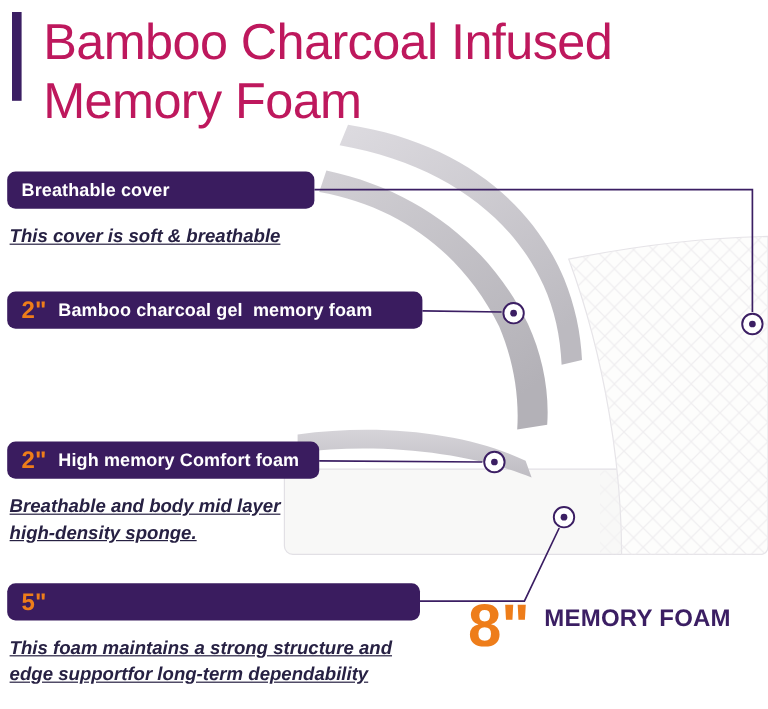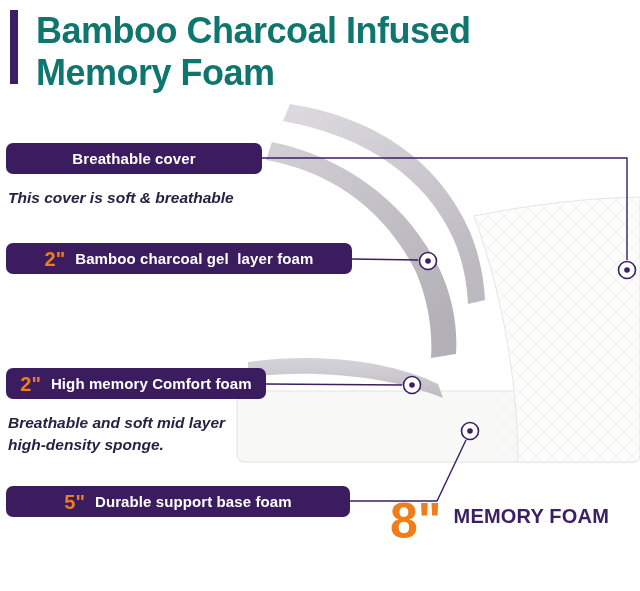--- a/index.html
+++ b/index.html
@@ -4,34 +4,34 @@
 <style>
   html,body{margin:0;padding:0;background:#fff;}
   .stage{
     position:relative;width:640px;height:591px;background:#ffffff;
     font-family:"Liberation Sans",sans-serif;overflow:hidden;
   }
   .art{position:absolute;left:0;top:0;z-index:1;}
   
   .title-block{position:absolute;left:10px;top:10px;z-index:3;display:flex;gap:18px;}
   .title-bar{width:8px;height:74px;background:#3b1e63;}
-  .title-text{color:#0f766e;font-size:36px;font-weight:bold;line-height:1.17;letter-spacing:-0.5px;}
+  .title-text{color:#be185d;font-size:42px;font-weight:normal;line-height:1.17;letter-spacing:-0.5px;}
   
   .callout{position:absolute;left:6px;z-index:3;}
   .c1{top:143px}.c2{top:243px}.c3{top:368px}.c4{top:486px}
   .pill{
     display:flex;align-items:center;gap:10px;background:#3a1c5f;color:#ffffff;
-    height:31px;border-radius:7px;padding:0 12px;box-sizing:border-box;justify-content:center;
+    height:31px;border-radius:7px;padding:0 12px;box-sizing:border-box;
   }
   .c1 .pill{width:256px}.c2 .pill{width:346px}.c3 .pill{width:260px}.c4 .pill{width:344px}
   .size{color:#ee7d1a;font-size:20px;font-weight:bold;line-height:1;}
   .plabel{font-size:15px;font-weight:bold;white-space:pre;letter-spacing:0.1px;}
   .desc{
     margin:13px 0 0 2px;font-size:15.5px;font-weight:bold;font-style:italic;
-    color:#272143;line-height:1.42;white-space:pre-line;
+    color:#272143;line-height:1.42;white-space:pre-line;text-decoration:underline;
   }
   
   .badge{position:absolute;left:390px;top:496px;display:flex;gap:12px;z-index:3;}
   .badge-size{color:#ee7d1a;font-size:50px;font-weight:bold;line-height:1;}
   .badge-text{color:#3b1e63;font-weight:bold;font-size:20px;line-height:1.3;padding-top:7px;letter-spacing:0.2px;}
 </style>
 </head>
 <body>
 
 <div class="stage">
@@ -101,38 +101,39 @@
   <div class="callout c1">
     <div class="pill">
       <span class="plabel">Breathable cover</span>
     </div>
     <p class="desc">This cover is soft &amp; breathable</p>
   </div>
 
   <div class="callout c2">
     <div class="pill">
       <span class="size">2"</span>
-      <span class="plabel">Bamboo charcoal gel  layer foam</span>
+      <span class="plabel">Bamboo charcoal gel  memory foam</span>
     </div>
   </div>
 
   <div class="callout c3">
     <div class="pill">
       <span class="size">2"</span>
       <span class="plabel">High memory Comfort foam</span>
     </div>
-    <p class="desc">Breathable and soft mid layer
+    <p class="desc">Breathable and body mid layer
 high-density sponge.</p>
   </div>
 
   <div class="callout c4">
     <div class="pill">
       <span class="size">5"</span>
-      <span class="plabel">Durable support base foam</span>
     </div>
+    <p class="desc">This foam maintains a strong structure and
+edge supportfor long-term dependability</p>
   </div>
 
   <div class="badge">
     <span class="badge-size">8"</span>
     <div class="badge-text">
       <div>MEMORY FOAM</div>
     </div>
   </div>
 
 </div>

